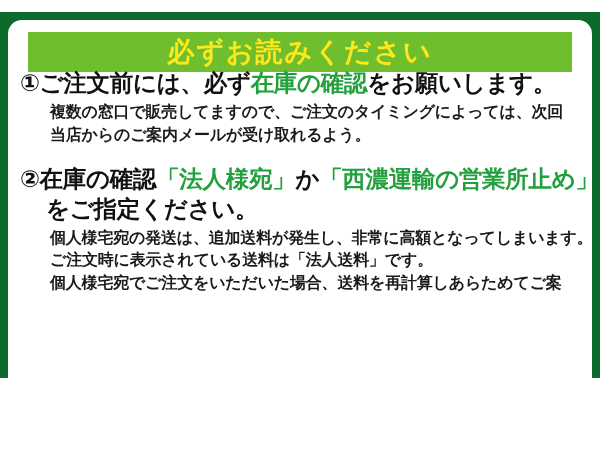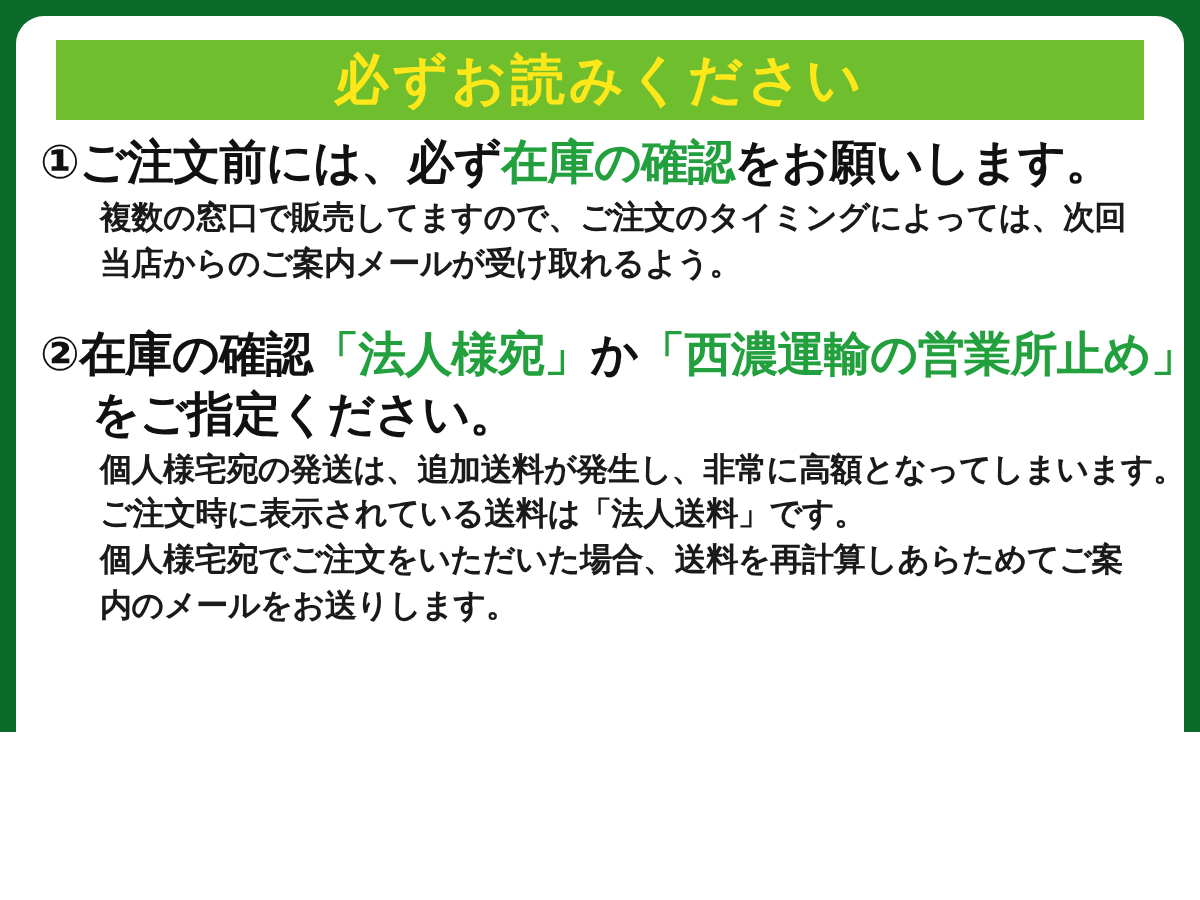--- a/index.html
+++ b/index.html
@@ -8,20 +8,21 @@
     background: #ffffff;
   }
 
   #root {
     position: relative;
     width: 600px;
     height: 366px;
     overflow: hidden;
     background: #0a6b2b;
     font-family: "Liberation Sans", "DejaVu Sans", sans-serif;
+    margin-top: 12px;
     -webkit-font-smoothing: antialiased;
   }
 
   
   .frame {
     position: absolute;
     left: 0; top: 0;
     width: 600px;
     height: 450px;
     background: #0b6b2a;
@@ -58,21 +59,21 @@
     font-weight: bold;
     letter-spacing: 2px;
     line-height: 1;
     white-space: nowrap;
   }
 
   
   .content {
     position: absolute;
     left: 12px;
-    top: 58px;
+    top: 48px;
     width: 560px;
   }
 
   .item {
     margin: 0 0 6px 0;
   }
 
   .item-heading {
     color: #111111;
     font-size: 23.5px;
@@ -147,21 +148,20 @@
       </div>
 
       <div class="gap-md"></div>
 
       <div class="item">
         <p class="item-heading"><span>②</span><span>在庫の確認</span><span class="hl">「法人様宛」</span><span>か</span><span class="hl">「西濃運輸の営業所止め」</span></p>
         <p class="item-heading wrapline">をご指定ください。</p>
         <p class="item-body">個人様宅宛の発送は、追加送料が発生し、非常に高額となってしまいます。</p>
         <p class="item-body" style="margin-top:0">ご注文時に表示されている送料は「法人送料」です。</p>
         <p class="item-body" style="margin-top:0">個人様宅宛でご注文をいただいた場合、送料を再計算しあらためてご案</p>
-        <p class="item-body" style="margin-top:0">内のメールをお送りします。</p>
       </div>
 
       <div class="gap-sm"></div>
 
 
     </div>
   </div>
 
   <div class="footer">
     <span class="footer-logo">PARTSPARK</span>

